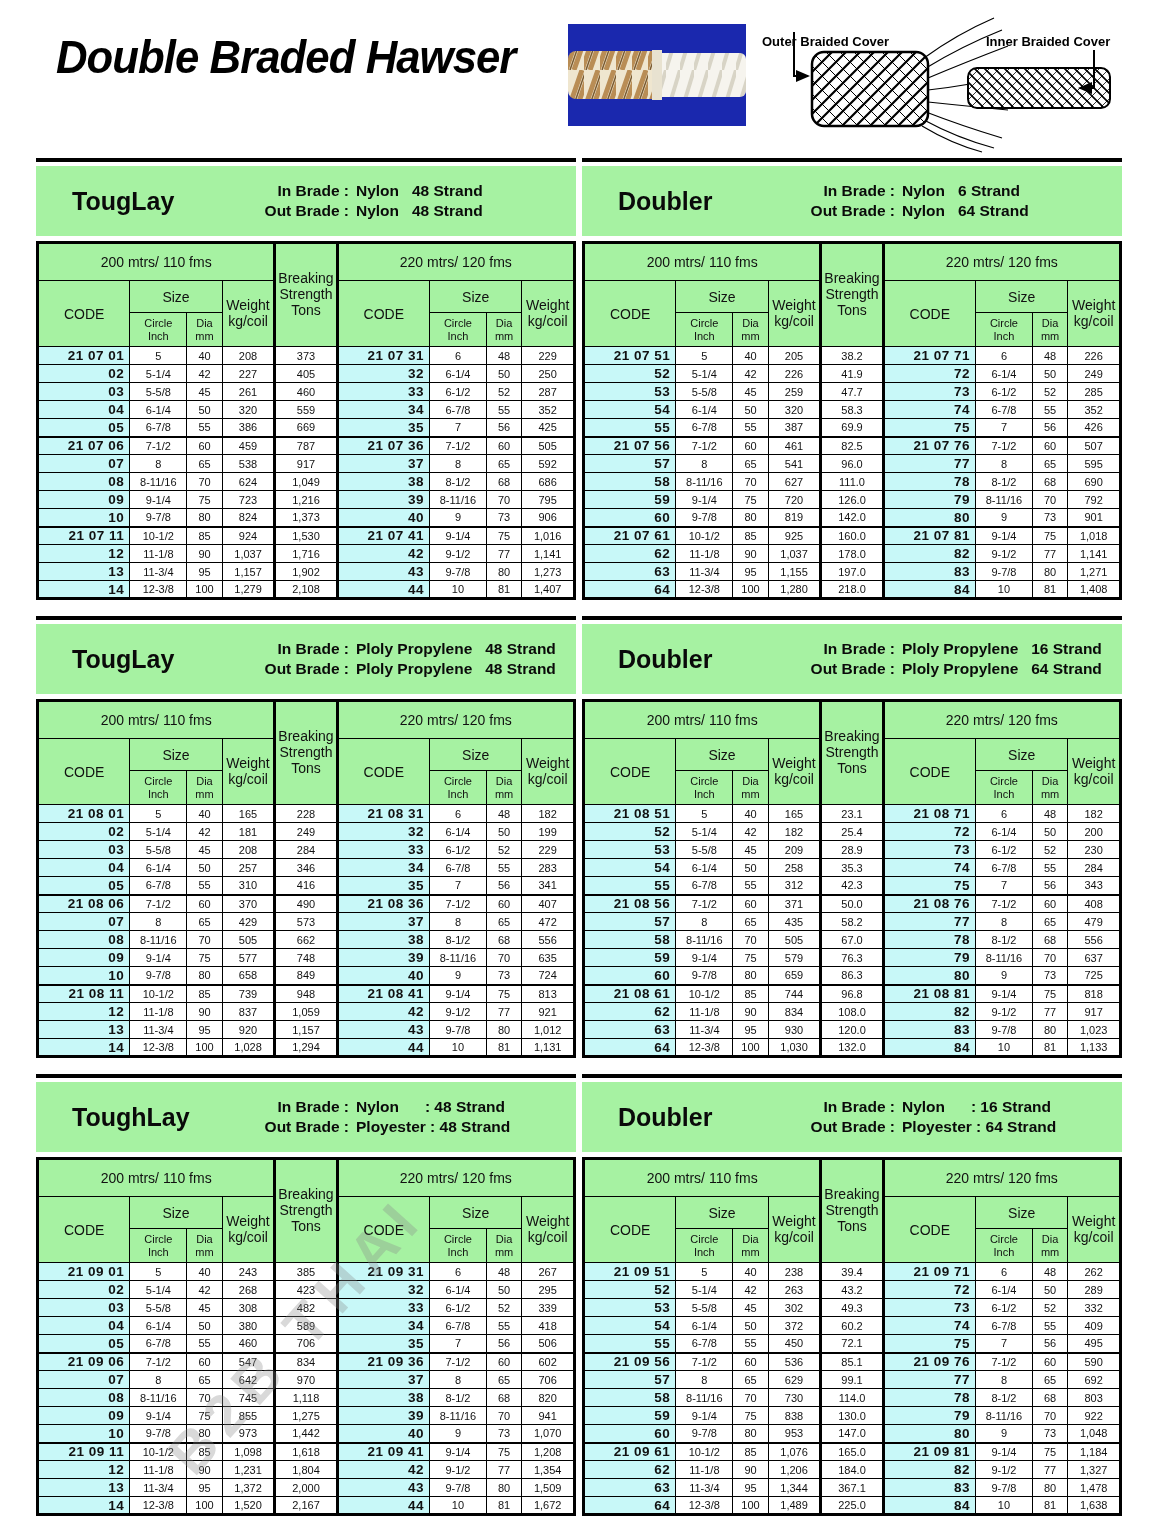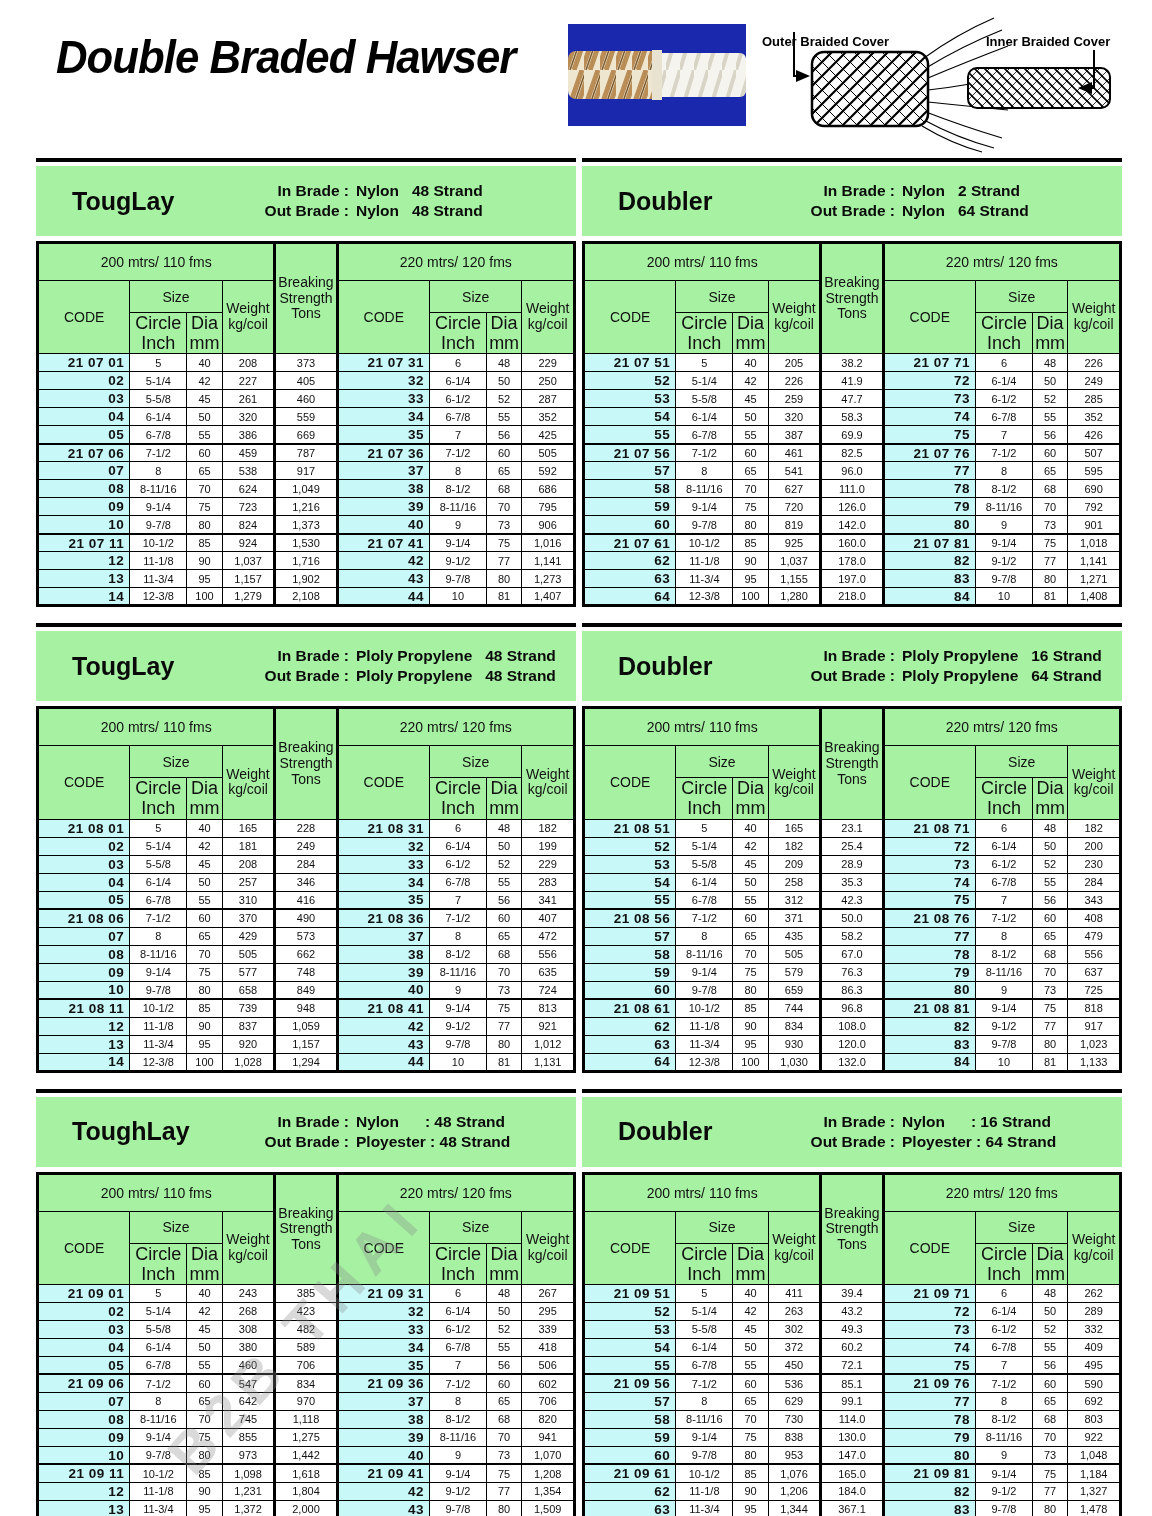--- a/index.html
+++ b/index.html
@@ -26,21 +26,21 @@
   .spec-line { display:flex; }
   .spec-label { width:108px; text-align:right; white-space:pre; }
   .spec-val { white-space:pre; padding-left:7px; }
 
   table.spec-table { border-collapse:collapse; table-layout:fixed; width:100%;
                      border:3px solid #000; }
   .spec-table th, .spec-table td { border:1px solid #000; text-align:center; overflow:hidden; color:#111; }
   .spec-table thead th { background:var(--green); font-weight:normal; }
   tr.cap th { height:38px; font-size:14px; }
   tr.h2 th { height:32px; font-size:14px; }
-  tr.h3 th { height:34px; font-size:18px; }
+  tr.h3 th { height:34px; font-size:11px; }
   th .tl { display:block; line-height:1.12; }
   th.bs-head { font-size:13.5px; }
   .bs-brd { border-left:3px solid #000 !important; border-right:3px solid #000 !important; }
 
   .spec-table td { height:18px; font-size:11px; padding:0 1px; background:#fff; }
   td.code { background:var(--cyan); font-weight:bold; font-size:13.5px; text-align:right; padding-right:5px;
             font-family:"Liberation Sans", sans-serif; letter-spacing:0.5px; }
   tr.grp td { border-top:2.5px solid #000; }
 
   .watermark { position:absolute; left:95px; top:1205px; width:400px; height:260px;
@@ -348,21 +348,21 @@
           </tbody>
       </table>
     </section>
 
     <section class="block">
       <div class="band">
         <div class="band-name">Doubler</div>
         <div class="band-specs">
           <div class="spec-line">
               <span class="spec-label">In Brade :</span>
-              <span class="spec-val">Nylon   2 Strand</span>
+              <span class="spec-val">Nylon   6 Strand</span>
             </div>
           <div class="spec-line">
               <span class="spec-label">Out Brade :</span>
               <span class="spec-val">Nylon   64 Strand</span>
             </div>
         </div>
       </div>
       <table class="spec-table">
         <colgroup>
             <col style="width:17.2%">
@@ -1328,21 +1328,21 @@
                 <span class="tl">Dia</span>
                 <span class="tl">mm</span>
               </th>
           </tr>
         </thead>
         <tbody>
             <tr>
               <td class="code">21 09 51</td>
               <td>5</td>
               <td>40</td>
-              <td>411</td>
+              <td>238</td>
               <td class="bs-brd">39.4</td>
               <td class="code">21 09 71</td>
               <td>6</td>
               <td>48</td>
               <td>262</td>
             </tr>
             <tr>
               <td class="code">52</td>
               <td>5-1/4</td>
               <td>42</td>

